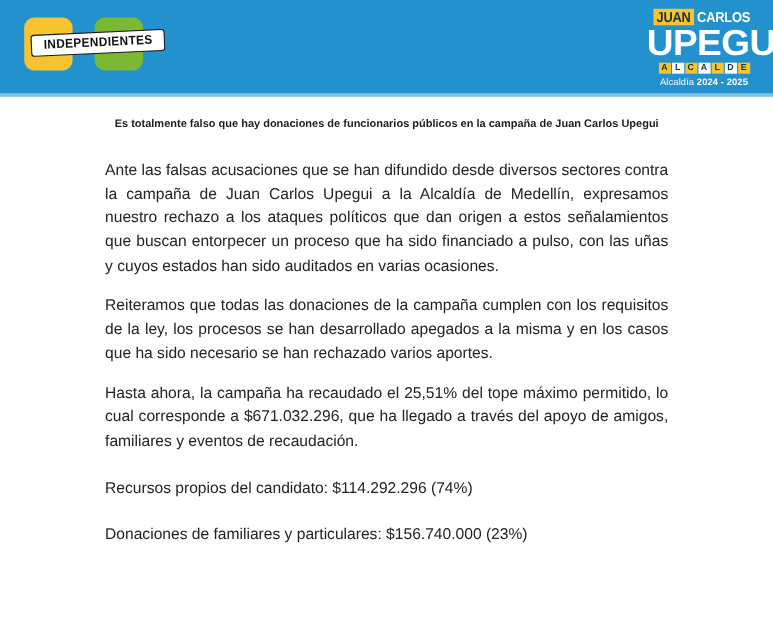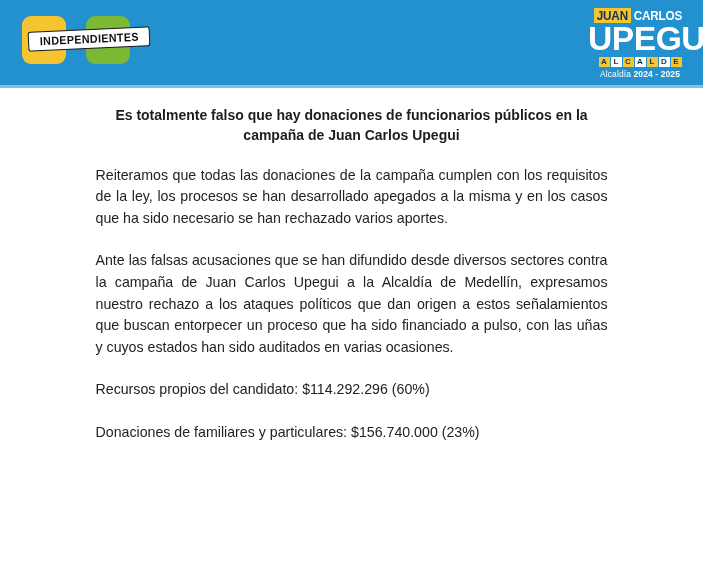--- a/index.html
+++ b/index.html
@@ -142,21 +142,21 @@
   .up-med .yr { font-weight: bold; }
 
   
   .doc {
     padding: 0;
   }
   .doc-title {
     margin: 18px auto 0 auto;
     width: 512px;
     text-align: center;
-    font-size: 14px;
+    font-size: 10px;
     font-weight: bold;
     color: #1d1d1d;
     line-height: 1.42;
   }
   .doc-body {
     width: 512px;
     margin: 0 auto;
     padding-top: 4px;
   }
   .para {
@@ -210,21 +210,22 @@
   </div>
 
 </div>
 <div class="header-underline"></div>
 
 <div class="doc">
 
   <div class="doc-title">Es totalmente falso que hay donaciones de funcionarios públicos en la campaña de Juan Carlos Upegui</div>
 
   <div class="doc-body">
+    <p class="para first">Ante las falsas acusaciones que se han difundido desde diversos sectores contra la campaña de Juan Carlos Upegui a la Alcaldía de Medellín, expresamos nuestro rechazo a los ataques políticos que dan origen a estos señalamientos que buscan entorpecer un proceso que ha sido financiado a pulso, con las uñas y cuyos estados han sido auditados en varias ocasiones.</p>
     <p class="para">Reiteramos que todas las donaciones de la campaña cumplen con los requisitos de la ley, los procesos se han desarrollado apegados a la misma y en los casos que ha sido necesario se han rechazado varios aportes.</p>
-    <p class="para first">Ante las falsas acusaciones que se han difundido desde diversos sectores contra la campaña de Juan Carlos Upegui a la Alcaldía de Medellín, expresamos nuestro rechazo a los ataques políticos que dan origen a estos señalamientos que buscan entorpecer un proceso que ha sido financiado a pulso, con las uñas y cuyos estados han sido auditados en varias ocasiones.</p>
-
-    <p class="item">Recursos propios del candidato: $114.292.296 (60%)</p>
+    <p class="para">Hasta ahora, la campaña ha recaudado el 25,51% del tope máximo permitido, lo cual corresponde a $671.032.296, que ha llegado a través del apoyo de amigos, familiares y eventos de recaudación.</p>
+
+    <p class="item">Recursos propios del candidato: $114.292.296 (74%)</p>
     <p class="item">Donaciones de familiares y particulares: $156.740.000 (23%)</p>
 
   </div>
 
 </div>
 
 </body></html>

